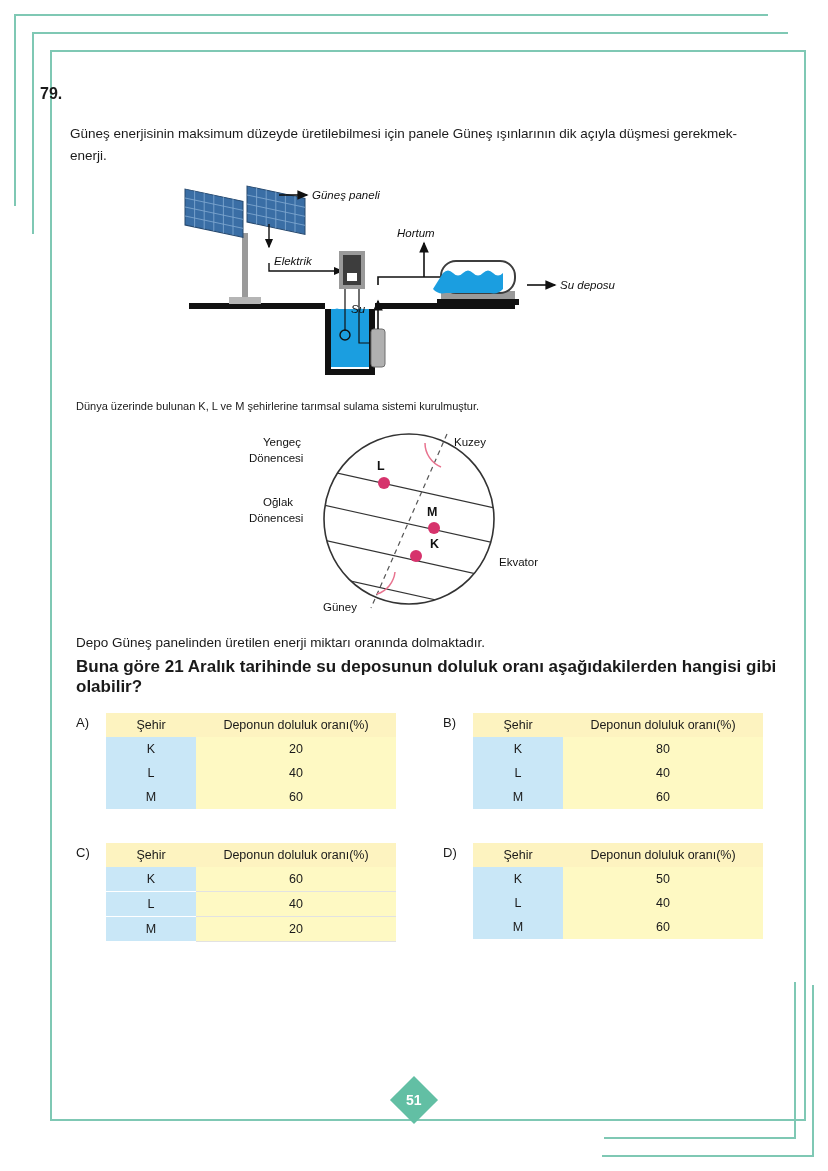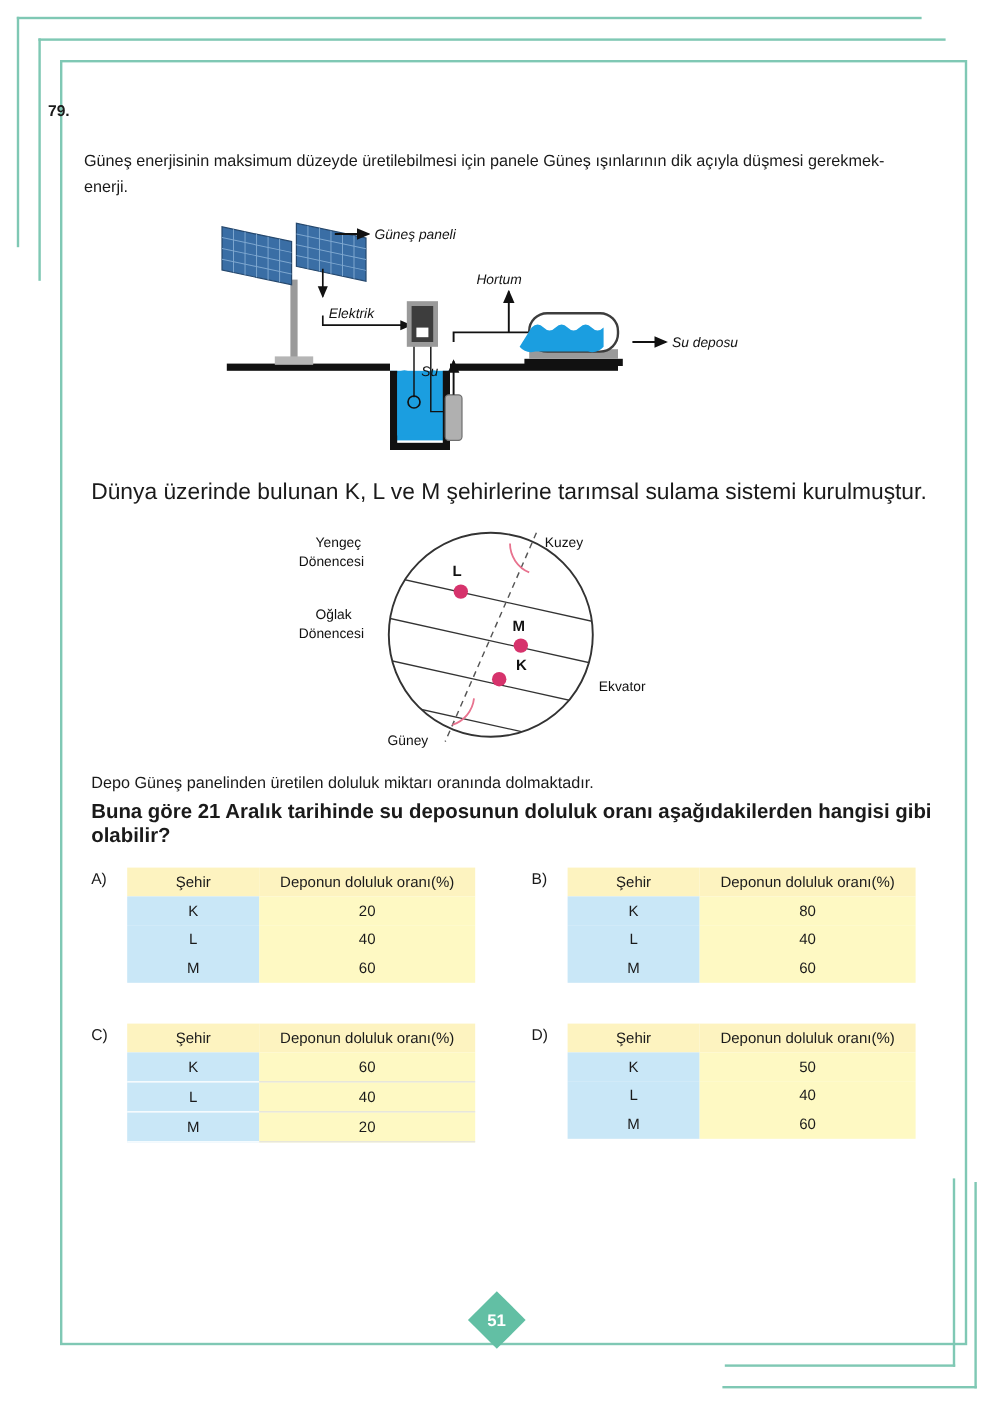--- a/index.html
+++ b/index.html
@@ -58,21 +58,21 @@
     position: absolute;
     left: 40px; top: 84px; right: 40px;
   }
 
   .question-block {
     display: flex;
     align-items: flex-start;
   }
   .q-number {
     font-weight: bold;
-    font-size: 13px;
+    font-size: 16px;
     width: 30px;
     flex: 0 0 30px;
     padding-top: 1px;
   }
   .q-body {
     flex: 1 1 auto;
     font-size: 13.5px;
     line-height: 1.52;
     margin-top: 40px;
   }
@@ -82,21 +82,21 @@
 
   
   .diagram-solar {
     margin: 14px 0 0 0;
     display: flex;
     justify-content: center;
     font-style: italic;
   }
 
   .caption-line {
-    font-size: 19px;
+    font-size: 11px;
     margin: 14px 0 0 36px;
   }
 
   .diagram-globe {
     margin: 12px 0 0 0;
     display: flex;
     justify-content: center;
   }
 
   .lead-line {
@@ -128,21 +128,21 @@
     padding-top: 2px;
   }
   table.opt-table {
     border-collapse: collapse;
     width: 290px;
     font-size: 12.5px;
   }
   table.opt-table th {
     background: #fdf3c0;
     font-weight: normal;
-    padding: 5px 12px;
+    padding: 5px 2px;
     text-align: center;
   }
   table.opt-table th.col-city { width: 86px; }
   table.opt-table td {
     padding: 5px 0;
     text-align: center;
     background: #fef9c3;
   }
   table.opt-table td.cell-city {
     background: #c9e7f7;
@@ -323,21 +323,21 @@
 
       <text x="14" y="82" font-family="Liberation Sans, sans-serif" font-size="11.5" fill="#111">Oğlak</text>
       <text x="0" y="98" font-family="Liberation Sans, sans-serif" font-size="11.5" fill="#111">Dönencesi</text>
 
       <text x="205" y="22" font-family="Liberation Sans, sans-serif" font-size="11.5" fill="#111">Kuzey</text>
       <text x="74" y="187" font-family="Liberation Sans, sans-serif" font-size="11.5" fill="#111">Güney</text>
       <text x="250" y="142" font-family="Liberation Sans, sans-serif" font-size="11.5" fill="#111">Ekvator</text>
     </svg>
   </div>
 
-  <div class="lead-line">Depo Güneş panelinden üretilen doluluk miktarı oranında dolmaktadır.</div>
+  <div class="lead-line">Depo Güneş panelinden üretilen enerji miktarı oranında dolmaktadır.</div>
   <div class="prompt-line">Buna göre 21 Aralık tarihinde su deposunun doluluk oranı aşağıdakilerden hangisi gibi olabilir?</div>
 
   <div class="options">
 
     <div class="option">
       <div class="opt-letter">A)</div>
       <table class="opt-table">
         <thead>
           <tr>
             <th class="col-city">Şehir</th>

